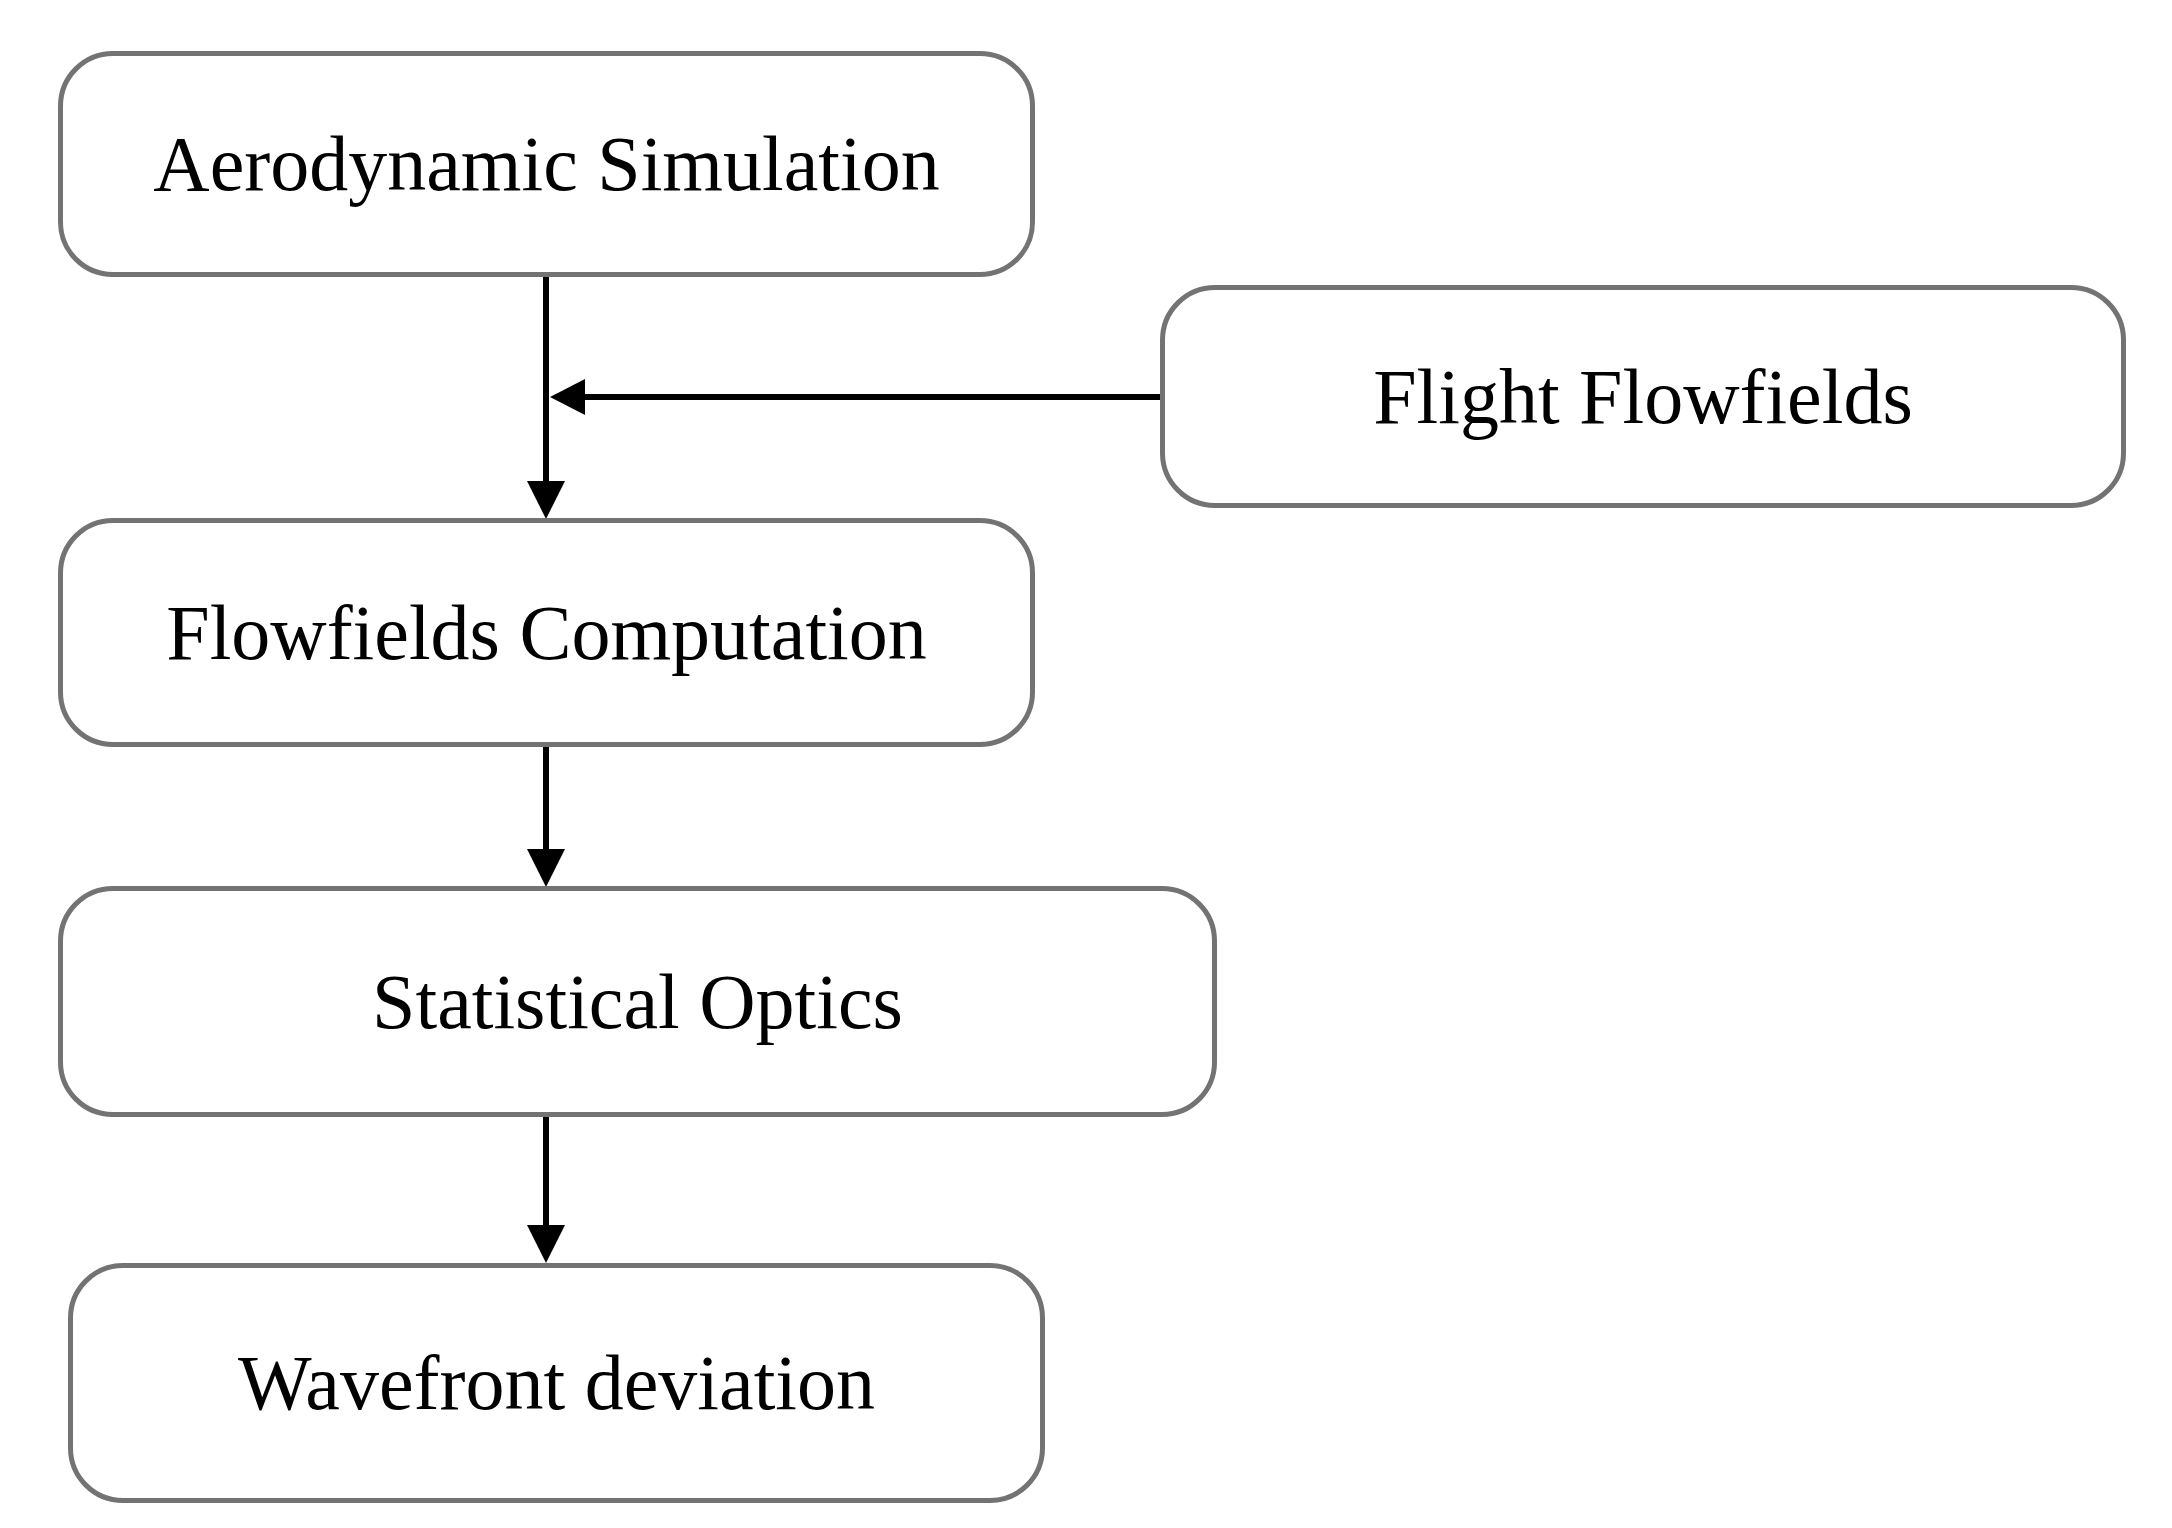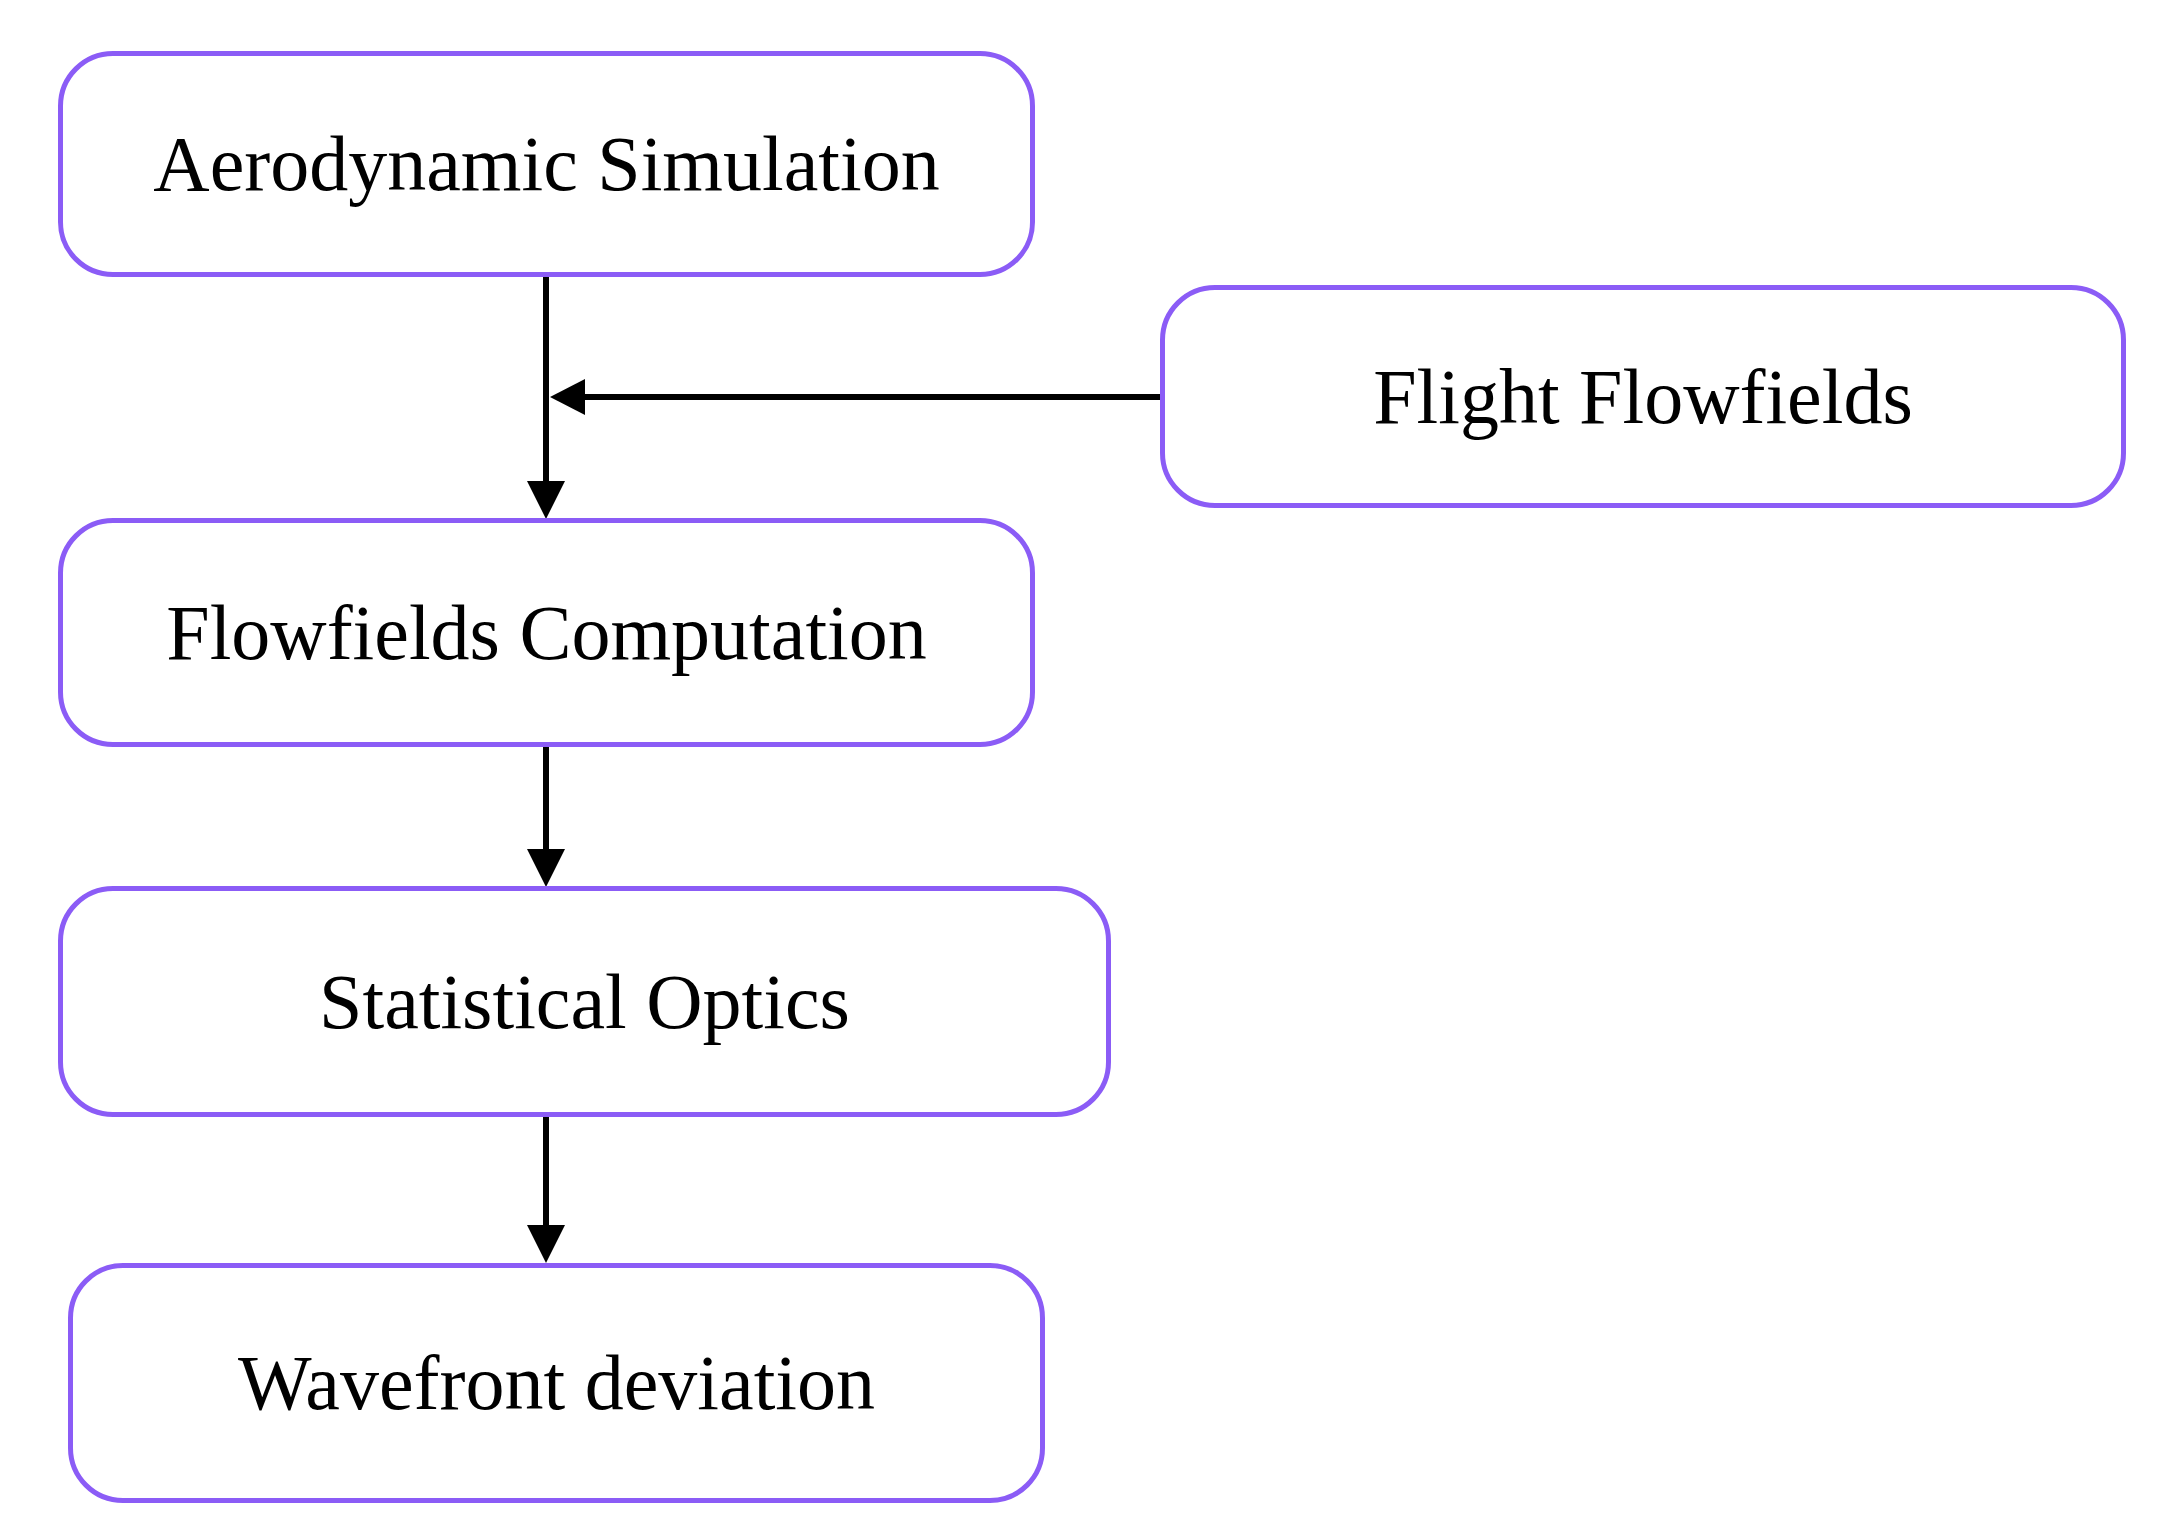--- a/index.html
+++ b/index.html
@@ -12,40 +12,40 @@
     width: 2172px;
     height: 1528px;
     background: #ffffff;
     font-family: "Liberation Serif", "DejaVu Serif", serif;
     color: #000000;
     overflow: hidden;
   }
   .node {
     position: absolute;
     box-sizing: border-box;
-    border: 5px solid #8b5cf6;
+    border: 5px solid #737373;
     border-radius: 55px;
     background: #ffffff;
     display: flex;
     flex-direction: column;
     align-items: center;
     justify-content: center;
     text-align: center;
     font-size: 78px;
     line-height: 82px;
     color: #000000;
   }
   .node span {
     display: block;
     white-space: nowrap;
   }
   #node-aerodynamic   { left: 58px;   top: 51px;   width: 977px; height: 226px; }
   #node-flight        { left: 1160px; top: 285px;  width: 966px; height: 223px; }
   #node-flowfields    { left: 58px;   top: 518px;  width: 977px; height: 229px; }
-  #node-statistical   { left: 58px;   top: 886px;  width: 1053px; height: 231px; }
+  #node-statistical   { left: 58px;   top: 886px;  width: 1159px; height: 231px; }
   #node-wavefront     { left: 68px;   top: 1263px; width: 977px; height: 240px; }
   svg.connectors {
     position: absolute;
     left: 0;
     top: 0;
     width: 2172px;
     height: 1528px;
     pointer-events: none;
   }
   svg .edge-line { stroke: #000000; stroke-width: 6px; fill: none; }

